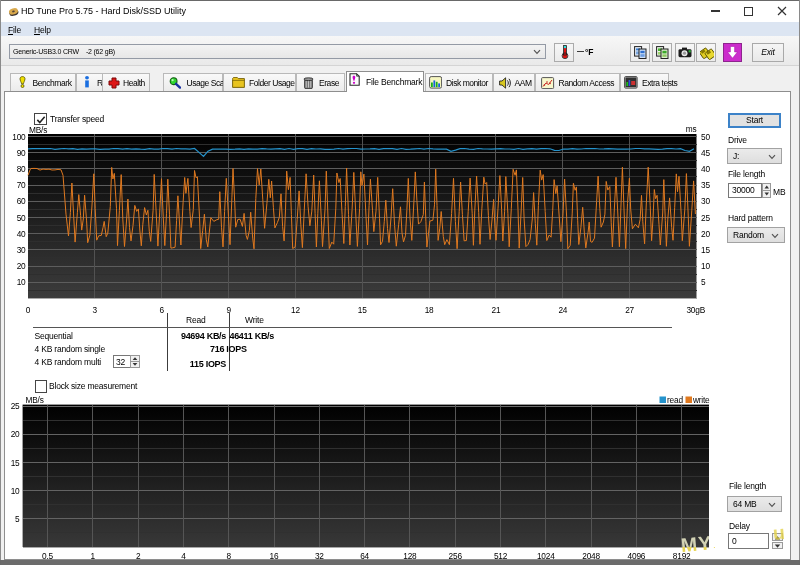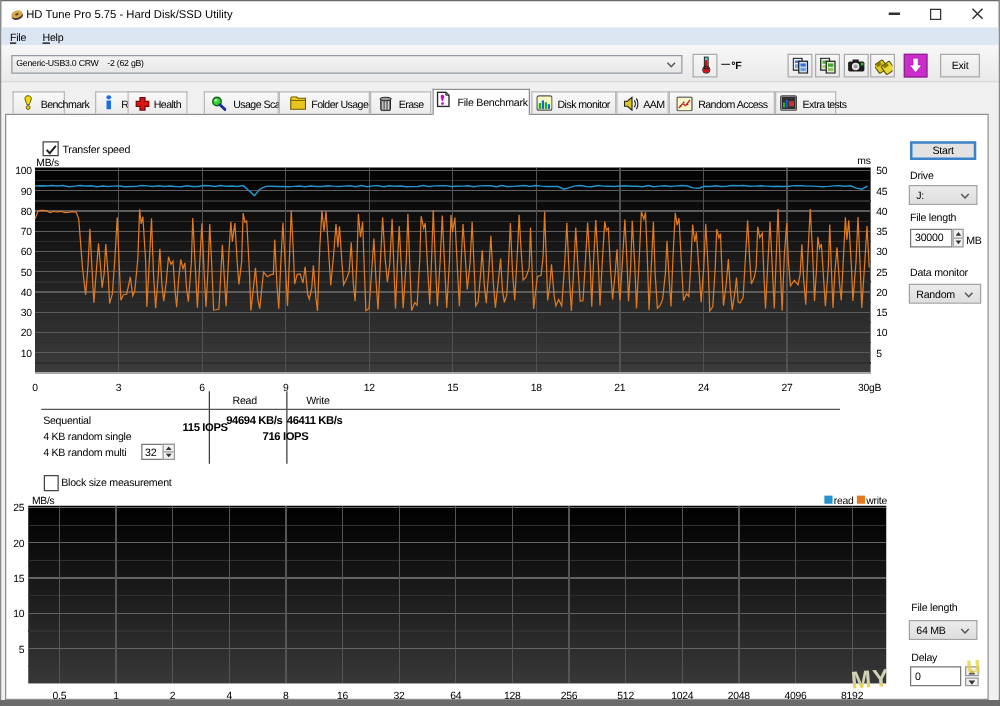--- a/index.html
+++ b/index.html
@@ -5,21 +5,21 @@
 html,body { width:800px; height:565px; overflow:hidden; }
 body { font-family:"Liberation Sans", sans-serif; font-size:8.5px; letter-spacing:-0.2px; color:#000; background:#f0f0f0; position:relative; }
 .abs { position:absolute; }
 .titlebar { left:0; top:0; width:800px; height:22px; background:#fff; border:1px solid #696969; border-bottom:none; }
 .menubar { left:1px; top:22px; width:798px; height:14px; background:#dce5f2; }
 .menuitem { position:absolute; top:2.5px; }
 .menuitem u { text-decoration-thickness:1px; }
 .toolbar { left:1px; top:36px; width:798px; height:30px; background:linear-gradient(#f7f7f7,#e9e9e9); border-bottom:1px solid #d4d4d4; }
 .combo-main { left:9px; top:43.5px; width:537px; height:15px; background:linear-gradient(#f3f3f3,#e7e7e7); border:1px solid #949aa5; line-height:13px; padding-left:3px; font-size:7px; }
 .tbtn { top:42.5px; height:19px; background:linear-gradient(#f6f6f6,#ebebeb); border:1px solid #ababab; }
-.exitbtn { left:752px; top:42.5px; width:32px; height:19px; background:linear-gradient(#f5f5f5,#e9e9e9); border:1px solid #a9a9a9; text-align:center; line-height:17px; }
+.exitbtn { left:752px; top:42.5px; width:32px; height:19px; background:linear-gradient(#f5f5f5,#e9e9e9); border:1px solid #a9a9a9; text-align:center; line-height:17px;font-style:italic; }
 .tabstrip { left:1px; top:66px; width:798px; height:25px; background:#f0f0f0; }
 .tab { position:absolute; top:72.5px; height:18px; background:linear-gradient(#f9f9f9,#ebebeb); border:1px solid #b9b9b9; border-bottom:none; white-space:nowrap; }
 .tab .lbl { position:absolute; top:4px; letter-spacing:-0.45px; }
 .seltab { position:absolute; left:346px; top:70.5px; width:78px; height:21.5px; background:#fff; border:1px solid #8e8e8e; border-bottom:none; z-index:5; }
 .panel { left:4px; top:90.5px; width:787px; height:469.5px; background:#fff; border:1px solid #8e8e8e; }
 .ckbox { position:absolute; width:12.5px; height:12.5px; background:#fff; border:1px solid #454545; }
 .lbl9 { position:absolute; white-space:nowrap; }
 .bold { font-weight:bold; font-size:9px; letter-spacing:-0.3px; }
 .vline { position:absolute; width:1px; background:#3c3c3c; }
 .hline { position:absolute; height:1px; background:#3c3c3c; }
@@ -110,21 +110,21 @@
     </svg>
 </div>
 <div class="abs tbtn" style="left:722.5px;width:19px;background:#cc2ccc;border-color:#8e248e">
   <svg style="position:absolute;left:3px;top:2px" width="11" height="13" viewBox="0 0 11 13">
       <path d="M3.4 0.5 L7.6 0.5 L7.6 6 L10.4 6 L5.5 12.2 L0.6 6 L3.4 6 Z" fill="#fff" stroke="#a0a" stroke-width="0.5"></path>
     </svg>
 </div>
 <div class="abs exitbtn">Exit</div>
 
 <div class="abs tabstrip"></div>
-<div class="tab" style="left:10px;width:42px">
+<div class="tab" style="left:10px;width:66px">
     <svg style="position:absolute;left:7.5px;top:2.8px" width="7" height="12" viewBox="0 0 7 12">
       <path d="M3.5 0.6 C5.2 0.6 6 1.6 6 2.8 C6 4.4 4.6 6.6 4.4 7.8 L2.6 7.8 C2.4 6.6 1 4.4 1 2.8 C1 1.6 1.8 0.6 3.5 0.6 Z" fill="#f0e000" stroke="#555000" stroke-width="0.8"></path>
       <circle cx="3.5" cy="10" r="1.5" fill="#f0e000" stroke="#555000" stroke-width="0.8"></circle>
     </svg>
     <span class="lbl" style="left:21.5px">Benchmark</span>
   </div>
 <div class="tab" style="left:76px;width:39px">
     <svg style="position:absolute;left:6.5px;top:2.8px" width="6" height="12" viewBox="0 0 6 12">
       <ellipse cx="3" cy="1.8" rx="1.9" ry="1.7" fill="#1a6ee0"></ellipse>
       <path d="M1.2 4.4 L4.8 4.4 L4.8 11.4 L1.2 11.4 Z" fill="#1a6ee0"></path>
@@ -346,21 +346,21 @@
 
 <div class="vline" style="left:166.5px;top:313px;height:58px"></div>
 <div class="vline" style="left:228.5px;top:313px;height:58px"></div>
 <div class="hline" style="left:33px;top:327px;width:639px;background:#555"></div>
 <div class="lbl9" style="left:186px;top:315px">Read</div>
 <div class="lbl9" style="left:245px;top:315px">Write</div>
 <div class="lbl9" style="left:34.5px;top:331px">Sequential</div>
 <div class="lbl9 bold" style="left:146px;top:331px;width:80px;text-align:right">94694 KB/s</div>
 <div class="lbl9 bold" style="left:210px;top:331px;width:64px;text-align:right">46411 KB/s</div>
 <div class="lbl9" style="left:34.5px;top:343.5px">4 KB random single</div>
-<div class="lbl9 bold" style="left:146px;top:337px;width:80px;">115 IOPS</div>
+<div class="lbl9 bold" style="left:146px;top:359px;width:80px;text-align:right">115 IOPS</div>
 <div class="lbl9 bold" style="left:210px;top:343.5px;width:80px;text-align:left">716 IOPS</div>
 <div class="lbl9" style="left:34.5px;top:356.5px">4 KB random multi</div>
 <div class="abs edit" style="left:113px;top:354.5px;width:27px;height:13.5px;line-height:12px;padding-left:2px">32</div>
 <div class="abs spinbtns" style="left:129.5px;top:355px;width:10px;height:12.5px">
   <svg style="display:block" width="8" height="11" viewBox="0 0 8 11">
       <path d="M4 1.2 L6.4 4 L1.6 4 Z" fill="#333"></path>
       <path d="M4 9.8 L6.4 7 L1.6 7 Z" fill="#333"></path>
       <line x1="0" y1="5.5" x2="8" y2="5.5" stroke="#999"></line>
     </svg>
 </div>
@@ -378,21 +378,21 @@
 <div class="lbl9" style="left:728px;top:168.5px">File length</div>
 <div class="abs edit" style="left:728px;top:183px;width:34px;height:15px;line-height:13px;padding-left:3px">30000</div>
 <div class="abs spinbtns" style="left:761.5px;top:183px;width:9.5px;height:15px">
   <svg style="display:block" width="7.5" height="13" viewBox="0 0 7.5 13">
       <path d="M3.75 1.6 L6 4.6 L1.5 4.6 Z" fill="#333"></path>
       <path d="M3.75 11.4 L6 8.4 L1.5 8.4 Z" fill="#333"></path>
       <line x1="0" y1="6.5" x2="8" y2="6.5" stroke="#999"></line>
     </svg>
 </div>
 <div class="lbl9" style="left:773px;top:187px">MB</div>
-<div class="lbl9" style="left:728px;top:213px">Data monitor</div>
+<div class="lbl9" style="left:728px;top:213px">Hard pattern</div>
 <div class="abs combo" style="left:727px;top:227px;width:58px;height:15.5px;line-height:14px;padding-left:5px">Random
   <svg style="position:absolute;right:5px;top:5px" width="8" height="6" viewBox="0 0 8 6">
       <path d="M1 1.2 L4 4.4 L7 1.2" stroke="#555" stroke-width="1.2" fill="none"></path>
     </svg>
 </div>
 
 <div class="lbl9" style="left:729px;top:481px">File length</div>
 <div class="abs combo" style="left:727px;top:496px;width:54.5px;height:15.5px;line-height:14px;padding-left:5px">64 MB
   <svg style="position:absolute;right:5px;top:5px" width="8" height="6" viewBox="0 0 8 6">
       <path d="M1 1.2 L4 4.4 L7 1.2" stroke="#555" stroke-width="1.2" fill="none"></path>

